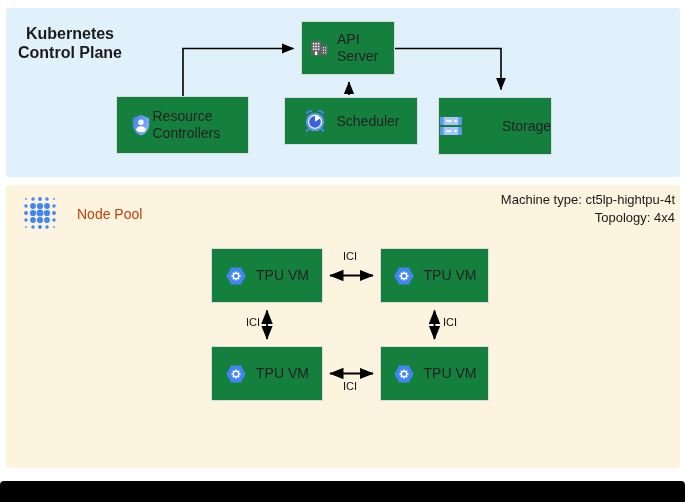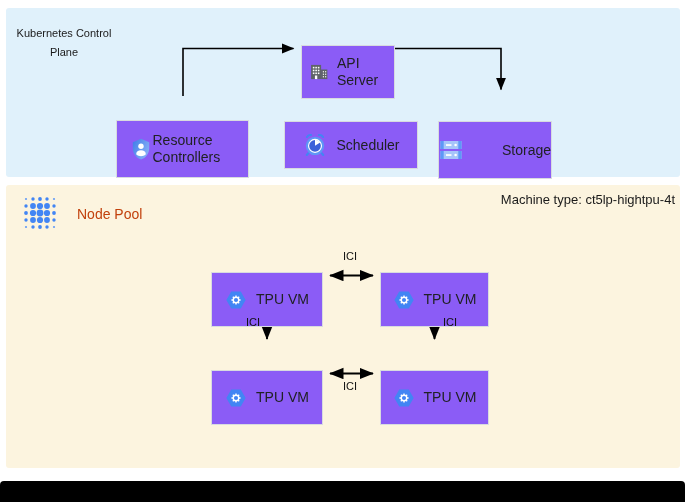--- a/index.html
+++ b/index.html
@@ -8,26 +8,26 @@
     background:#ffffff;
     font-family:"Liberation Sans", sans-serif;
     color:#202124;
   }
   .panel{position:absolute;border-radius:3px;}
   .panel-blue{left:6px;top:8px;width:674px;height:169px;background:#E0F1FB;}
   .panel-cream{left:6px;top:185px;width:674px;height:283px;background:#FCF4DF;}
   .bottom-bar{position:absolute;left:0;top:481px;width:685px;height:21px;background:#000;border-radius:4px 4px 0 0;}
 
   .section-title{
-    position:absolute;left:10px;top:24px;width:108px;
-    text-align:center;font-size:11px;line-height:19px;color:#1a1a1a;
+    position:absolute;left:16px;top:24px;width:108px;
+    text-align:center;font-size:16px;line-height:19px;color:#1a1a1a;font-weight:bold;
   }
   .node-box{
-    position:absolute;background:#8b5cf6;border:1px solid #D8DBDF;box-sizing:border-box;
-    display:flex;align-items:center;justify-content:center;gap:8px;margin-top:24px;
+    position:absolute;background:#15803d;border:1px solid #D8DBDF;box-sizing:border-box;
+    display:flex;align-items:center;justify-content:center;gap:8px;
   }
   .node-box .label{font-size:14px;line-height:17px;color:#202124;}
   .w50{width:50px;}
   .w84{width:84px;}
   .icon{display:flex;align-items:center;justify-content:center;flex:0 0 auto;}
 
   .arrows{position:absolute;left:0;top:0;pointer-events:none;}
 
   .np-header-icon{position:absolute;left:22px;top:194px;}
   .np-title{position:absolute;left:77px;top:206px;font-size:14px;color:#c2410c;}
@@ -179,20 +179,21 @@
           <circle cx="18" cy="32" r="1.9"></circle>
           <circle cx="25" cy="32" r="1.7"></circle>
           <circle cx="32" cy="32" r="1.1" fill="#669DF6"></circle>
       </g>
     </svg>
   </span>
   <span class="np-title">Node Pool</span>
 
   <div class="machine-info">
     <div>Machine type: ct5lp-hightpu-4t</div>
+    <div>Topology: 4x4</div>
   </div>
 
   <div class="node-box" style="left:211px;top:248px;width:112px;height:55px;gap:9px;">
     <span class="icon">
       <svg width="22" height="22" viewBox="0 0 24 24">
         <polygon points="1.5,12 6.8,2.8 17.2,2.8 22.5,12 17.2,21.2 6.8,21.2" fill="#4285F4"></polygon>
         <g stroke="#fff" stroke-width="1.5" fill="none">
           <circle cx="12" cy="12" r="3"></circle>
           <path d="M15 12 H17 M9 12 H7 M12 15 V17 M12 9 V7 M14.1 14.1 L15.5 15.5 M9.9 9.9 L8.5 8.5 M14.1 9.9 L15.5 8.5 M9.9 14.1 L8.5 15.5"></path>
         </g>

